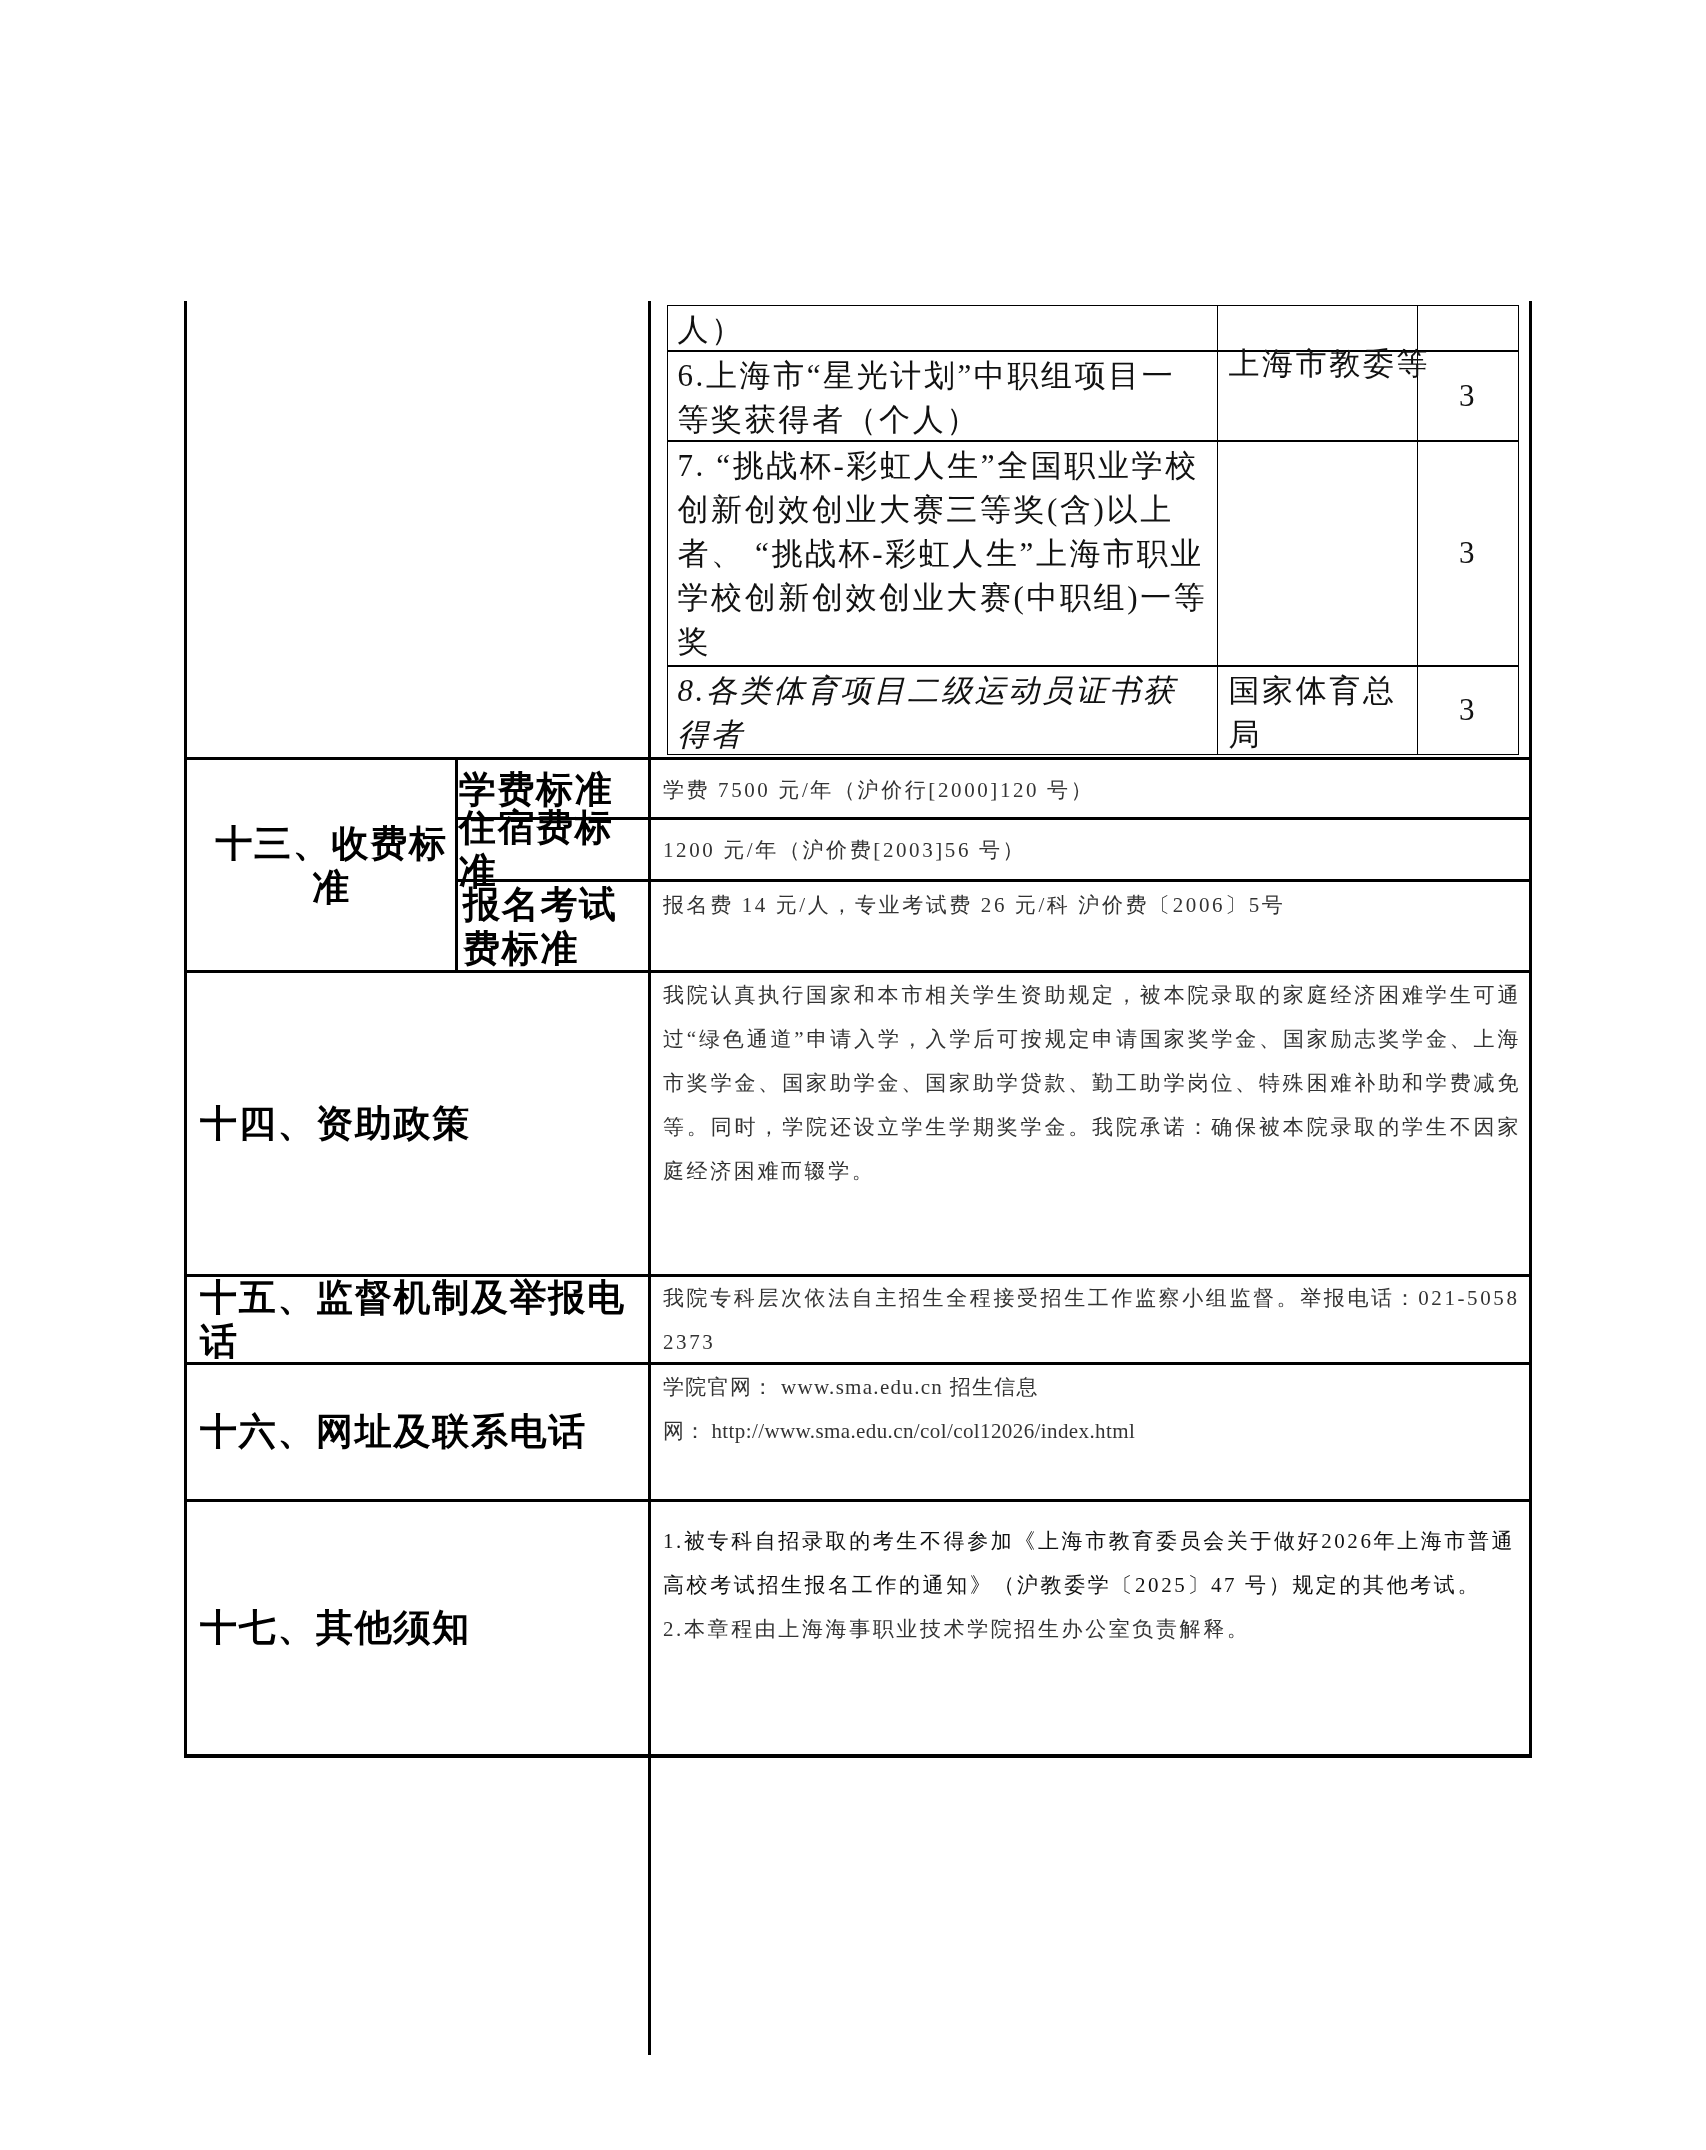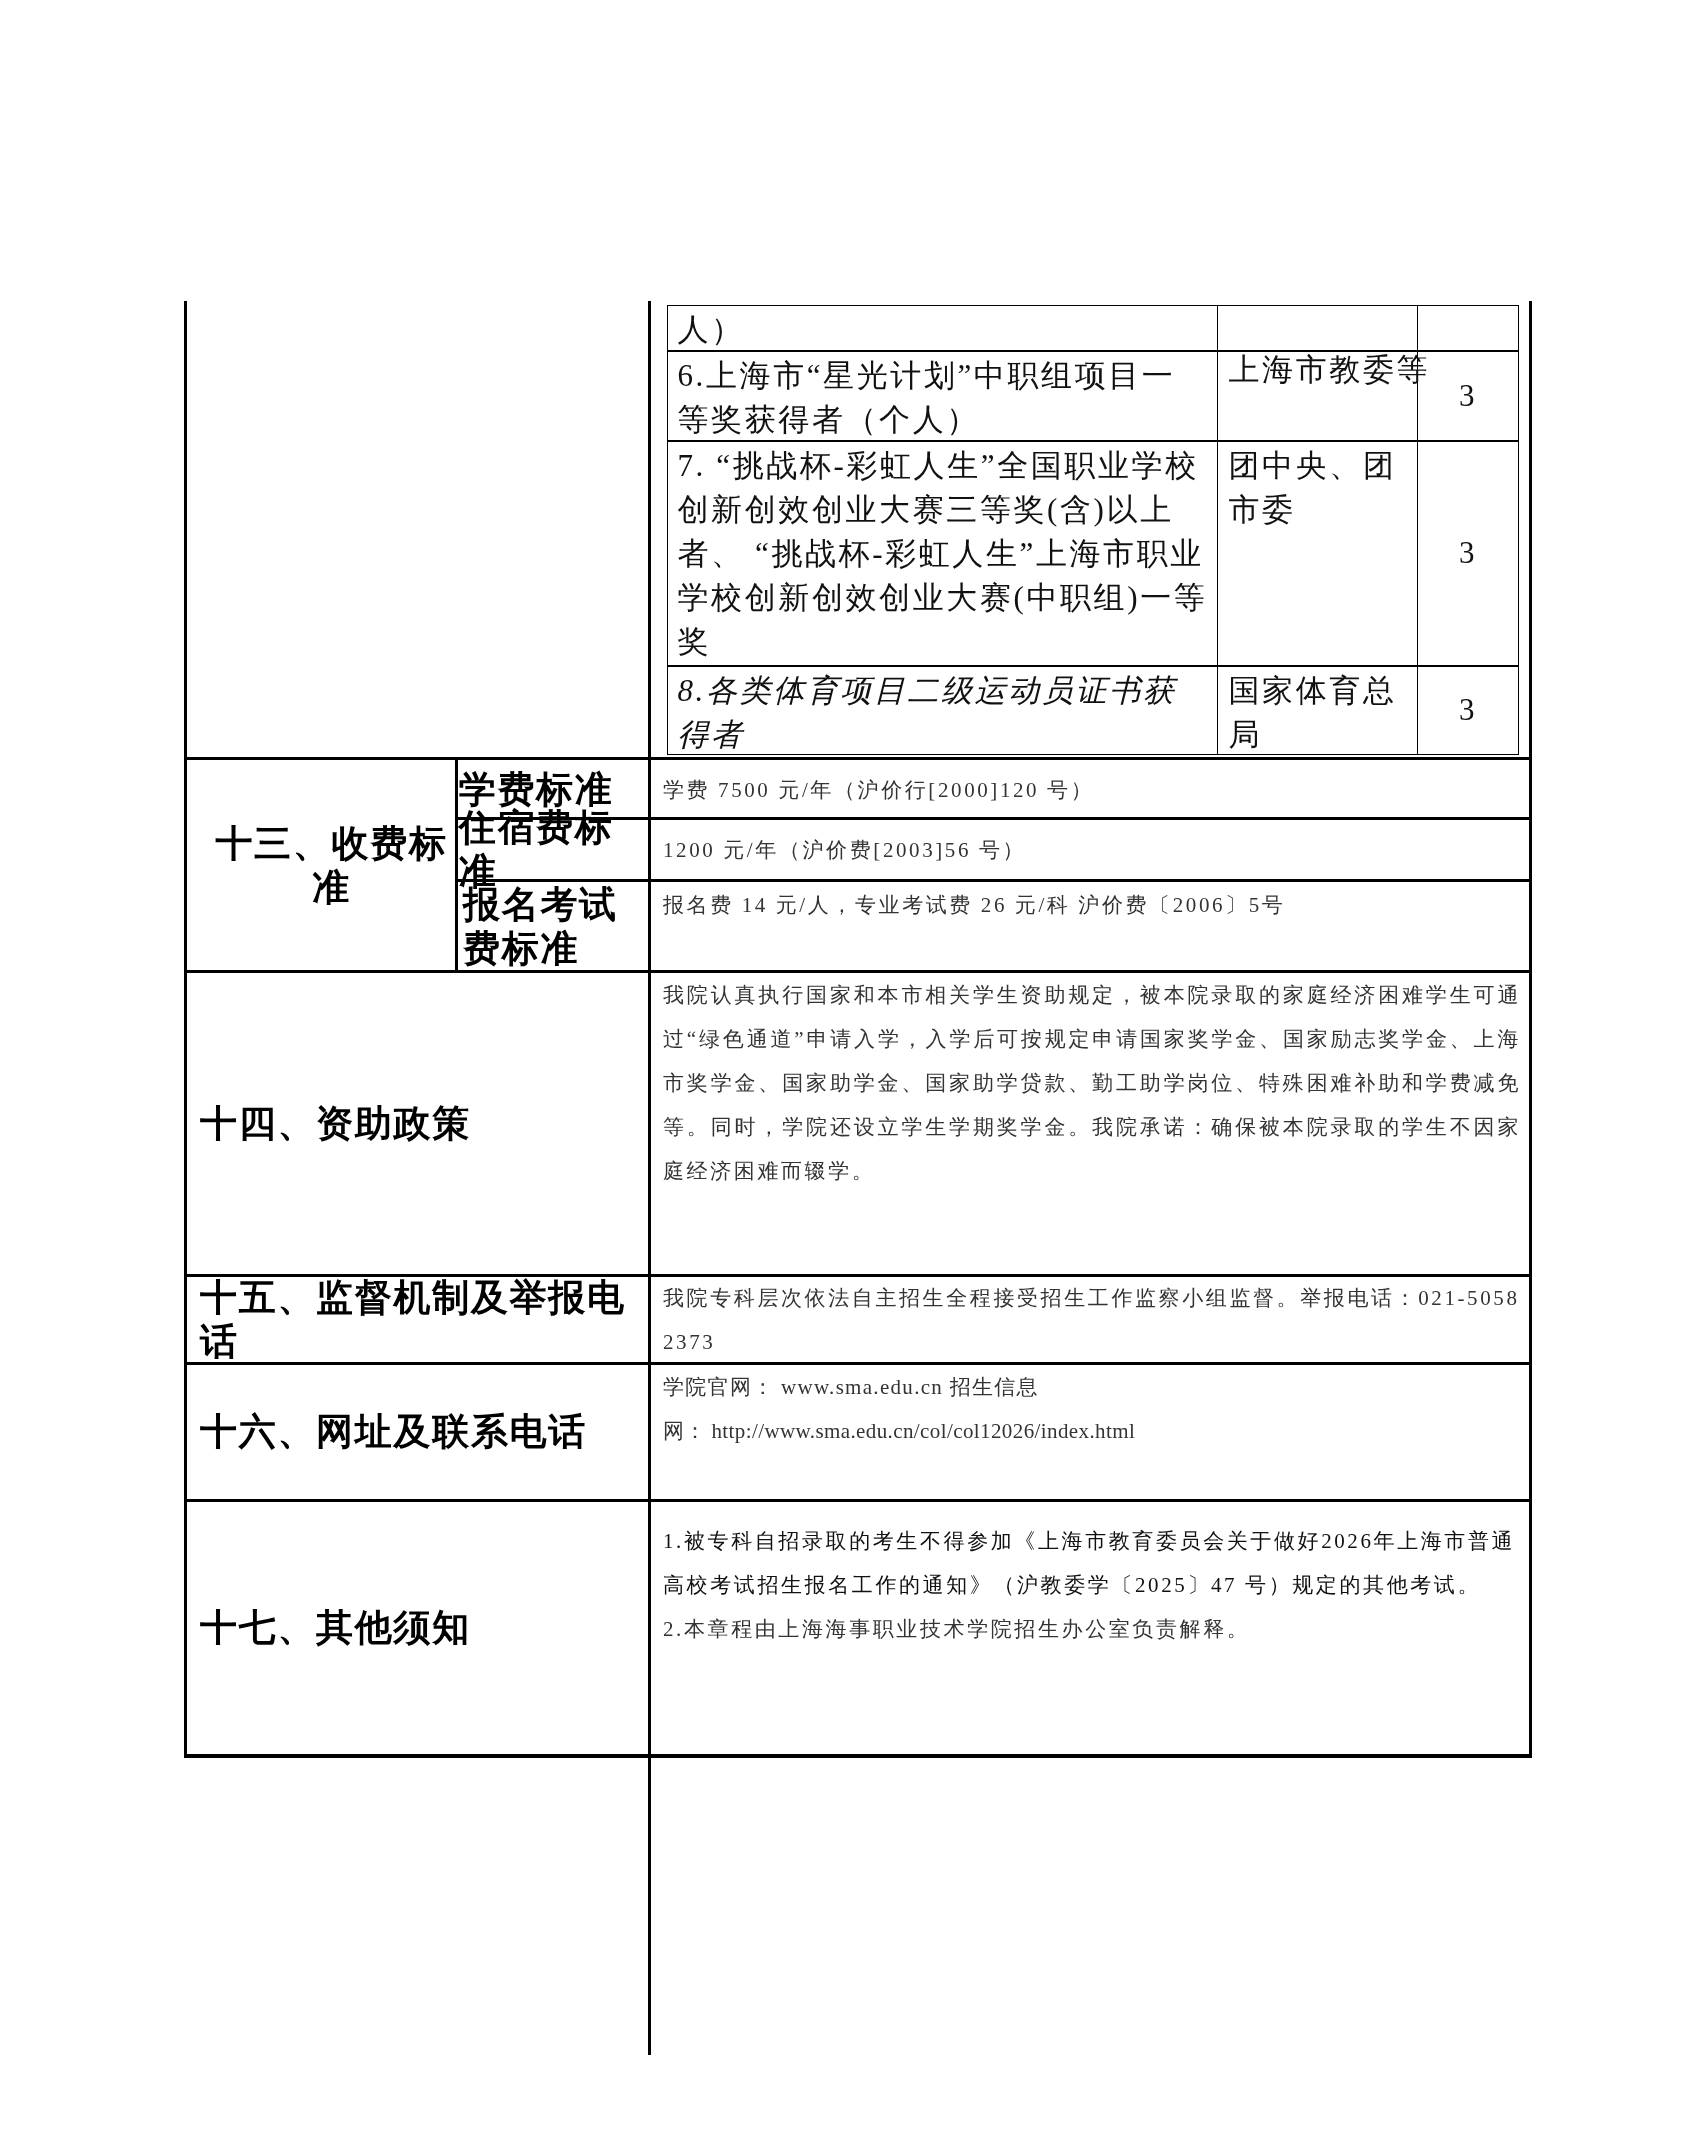--- a/index.html
+++ b/index.html
@@ -56,25 +56,24 @@
       <div class="ivl" style="left:749px;"></div>
       <div class="ihl" style="top:44px;"></div>
       <div class="ihl" style="top:134px;"></div>
       <div class="ihl" style="top:359px;"></div>
 
       <div class="icell itxt" style="left:0; top:0; width:549px; height:44px;">人）</div>
       <div class="icell itxt" style="left:551px; top:0; width:199px; height:44px;"></div>
       <div class="icell itxt" style="left:751px; top:0; width:98px; height:44px;"></div>
 
       <div class="icell itxt" style="left:0; top:46px; width:549px; height:89px;">6.上海市“星光计划”中职组项目一等奖获得者（个人）</div>
-      <div class="icell itxt" style="left:551px; top:40px; width:231px; height:89px;">上海市教委等</div>
+      <div class="icell itxt" style="left:551px; top:34px; width:231px; height:89px;">上海市教委等</div>
       <div class="icell itxt vcenter hcenter" style="left:751px; top:46px; width:98px; height:89px;">3</div>
 
       <div class="icell itxt" style="left:0; top:136px; width:549px; height:223px;">7. “挑战杯-彩虹人生”全国职业学校创新创效创业大赛三等奖(含)以上者、 “挑战杯-彩虹人生”上海市职业学校创新创效创业大赛(中职组)一等奖</div>
-      <div class="icell itxt" style="left:551px; top:136px; width:199px; height:223px;">团中央、团市委</div>
       <div class="icell itxt vcenter hcenter" style="left:751px; top:136px; width:98px; height:223px;">3</div>
 
       <div class="icell itxt" style="left:0; top:361px; width:549px; height:86px;font-style:italic;">8.各类体育项目二级运动员证书获得者</div>
       <div class="icell itxt" style="left:551px; top:361px; width:199px; height:86px;">国家体育总局</div>
       <div class="icell itxt vcenter hcenter" style="left:751px; top:361px; width:98px; height:86px;">3</div>
     </div>
 
     <div class="hline" style="left:0; right:0; top:456px;"></div>
 
     <div class="cell label vcenter hcenter" style="left:0; top:459px; width:269px; height:212px;padding-left:20px;">十三、收费标准</div>

